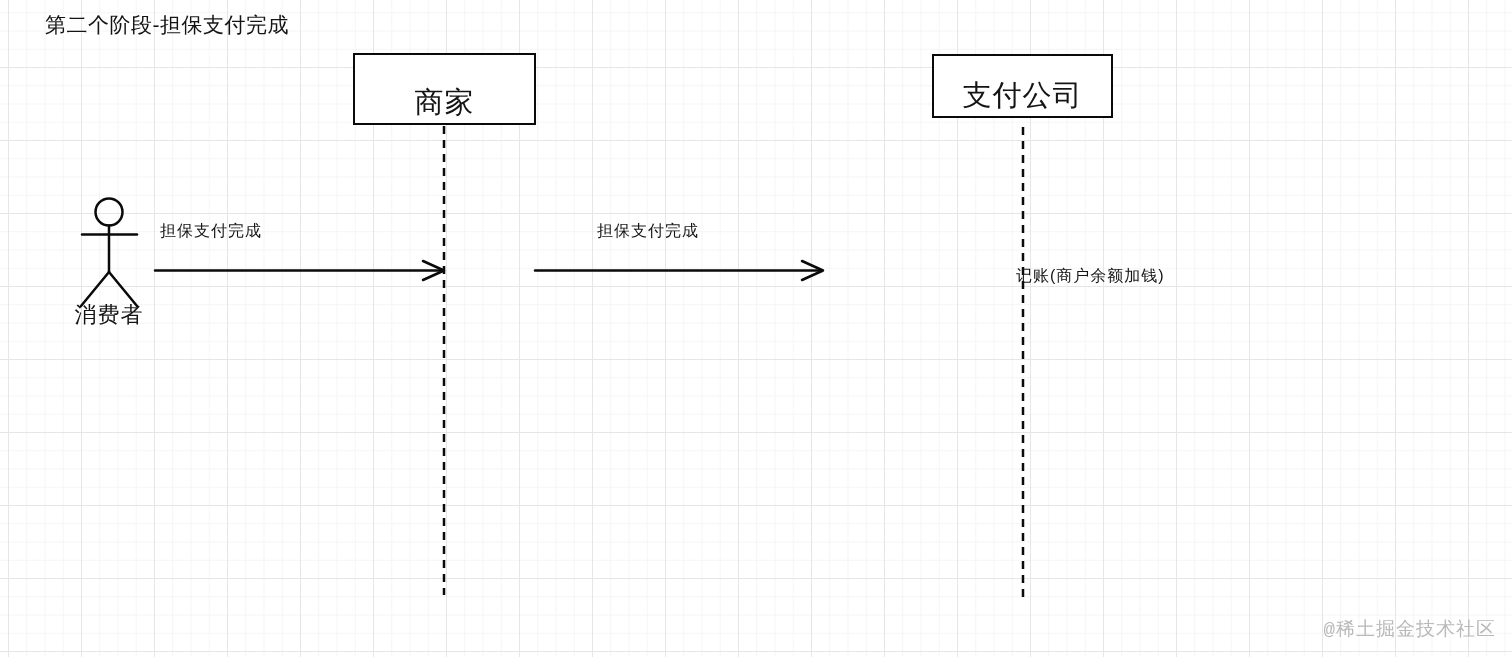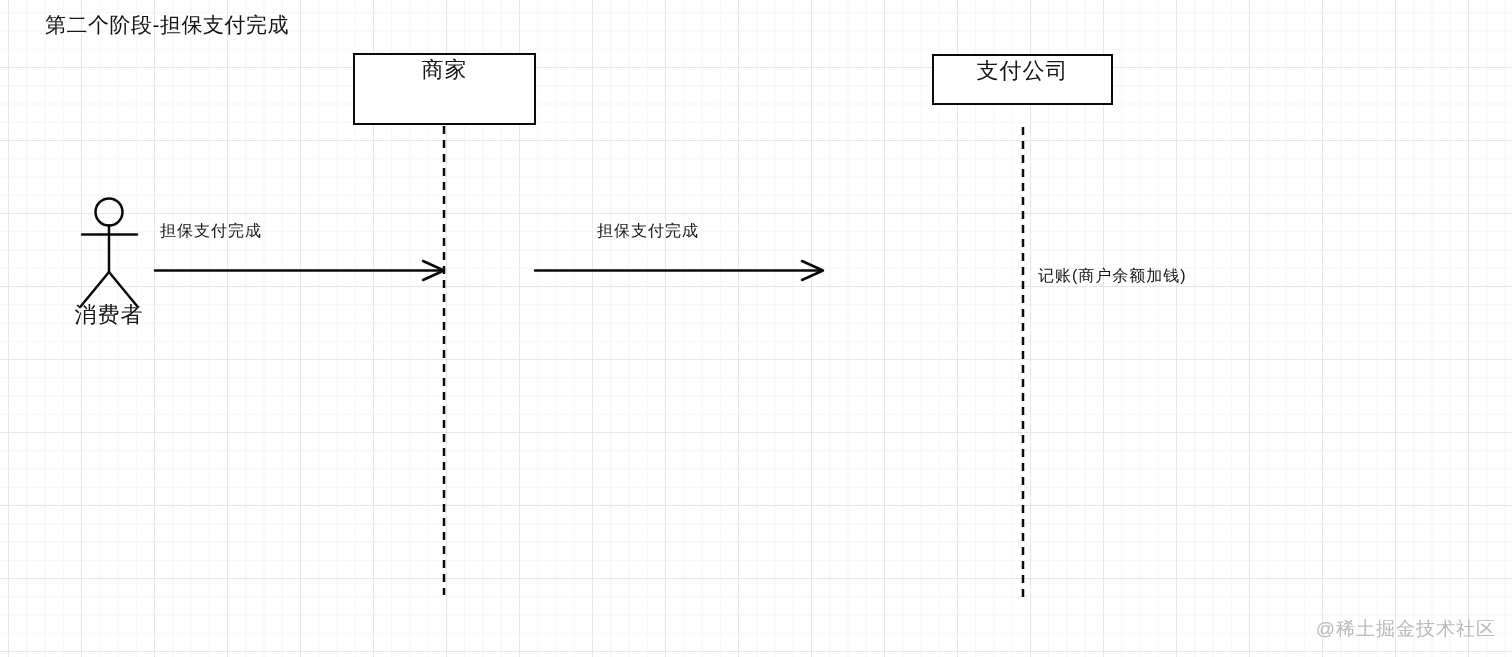--- a/index.html
+++ b/index.html
@@ -36,55 +36,56 @@
     font-weight: 500;
     color: #141414;
     letter-spacing: 0.5px;
     white-space: nowrap;
   }
   .participant-box {
     box-sizing: border-box;
     border: 2.5px solid #0a0a0a;
     background: #ffffff;
     display: flex;
-    align-items: flex-start;
+    align-items: flex-end;
     justify-content: center;
-    font-size: 22px;
+    font-size: 29px;
     color: #141414;
     letter-spacing: 1px;
     white-space: nowrap;
   }
   #merchant-box { left: 353px; top: 53px; width: 183px; height: 72px; }
-  #payment-box  { left: 932px; top: 54px; width: 181px; height: 51px; }
+  #payment-box  { left: 932px; top: 54px; width: 181px; height: 64px; }
   .msg-label {
     font-size: 16px;
     color: #141414;
     letter-spacing: 1px;
     white-space: nowrap;
   }
   #msg1-label { left: 160px; top: 221px; }
   #msg2-label { left: 597px; top: 221px; }
-  #annotation-label { left: 1038px; top: 266px; }
+  #annotation-label { left: 1016px; top: 266px; }
   #actor-label {
     left: 45px;
     top: 300px;
     width: 128px;
     text-align: center;
     font-size: 22px;
     color: #141414;
     letter-spacing: 1px;
     white-space: nowrap;
   }
   #watermark {
     right: 16px;
     top: 616px;
     font-size: 19px;
     color: #b9b9b9;
     letter-spacing: 1px;
     white-space: nowrap;
+    font-family: Liberation Mono, monospace;
   }
 </style>
 </head>
 <body>
 
 <div id="canvas">
 
   <svg id="svg-layer" viewBox="0 0 1512 657" xmlns="http://www.w3.org/2000/svg">
 
     <line x1="444" y1="126" x2="444" y2="595" stroke="#0a0a0a" stroke-width="2.5" stroke-dasharray="8 6"></line>

